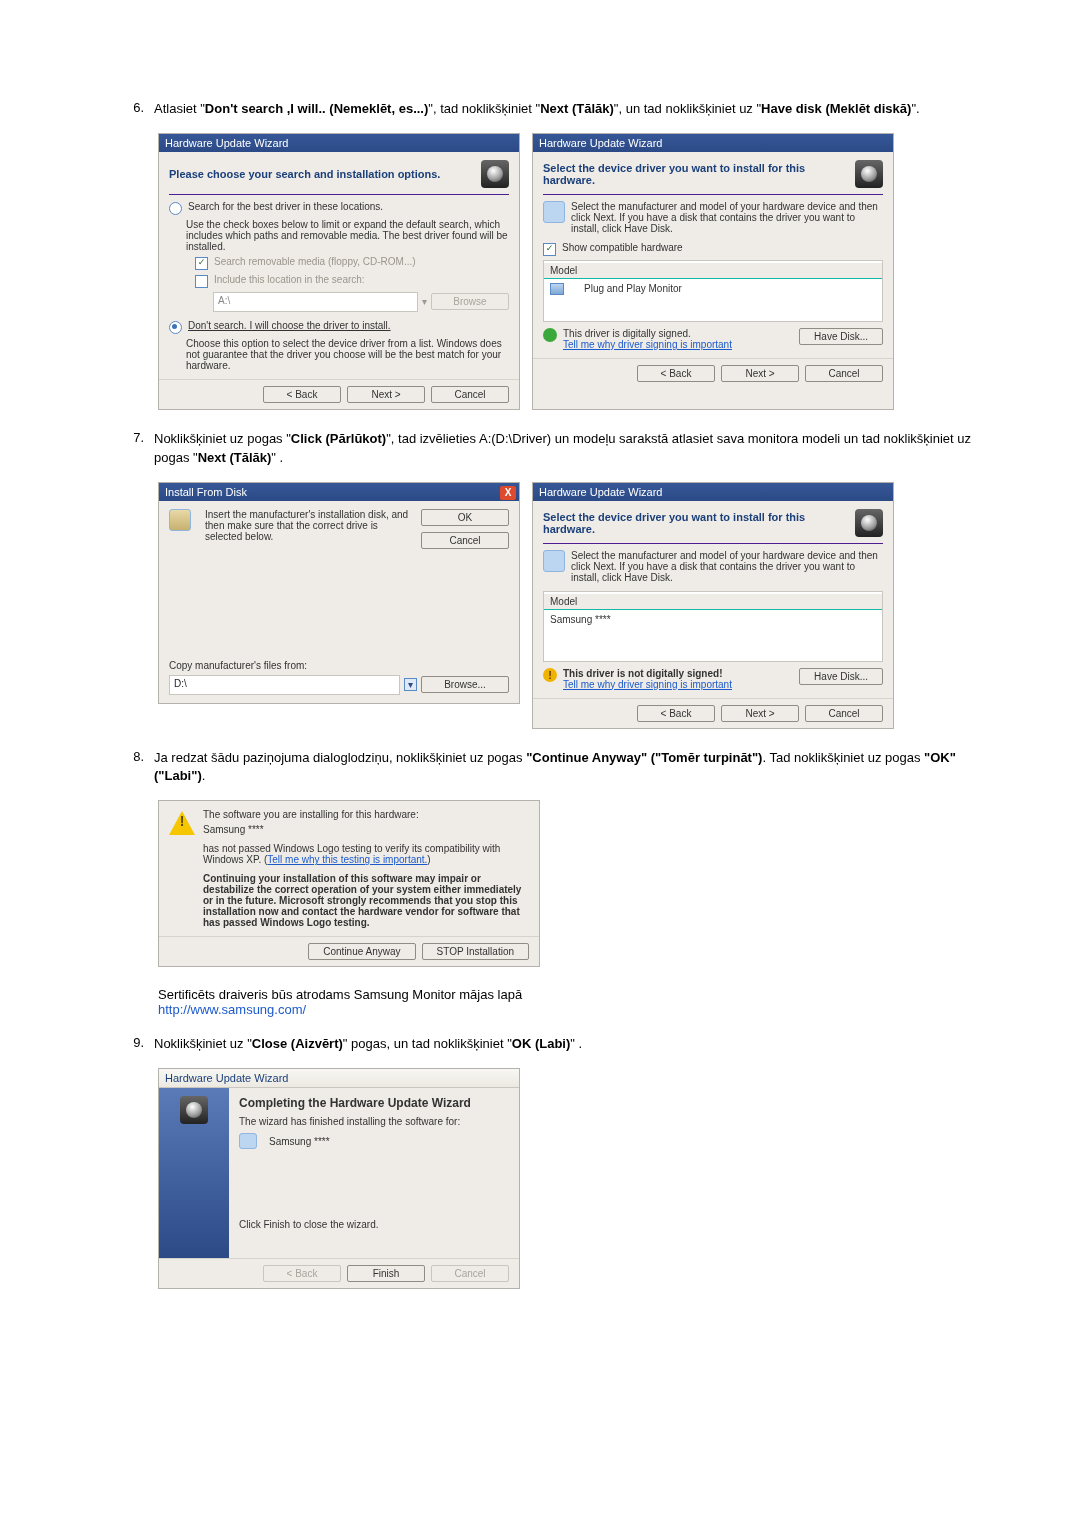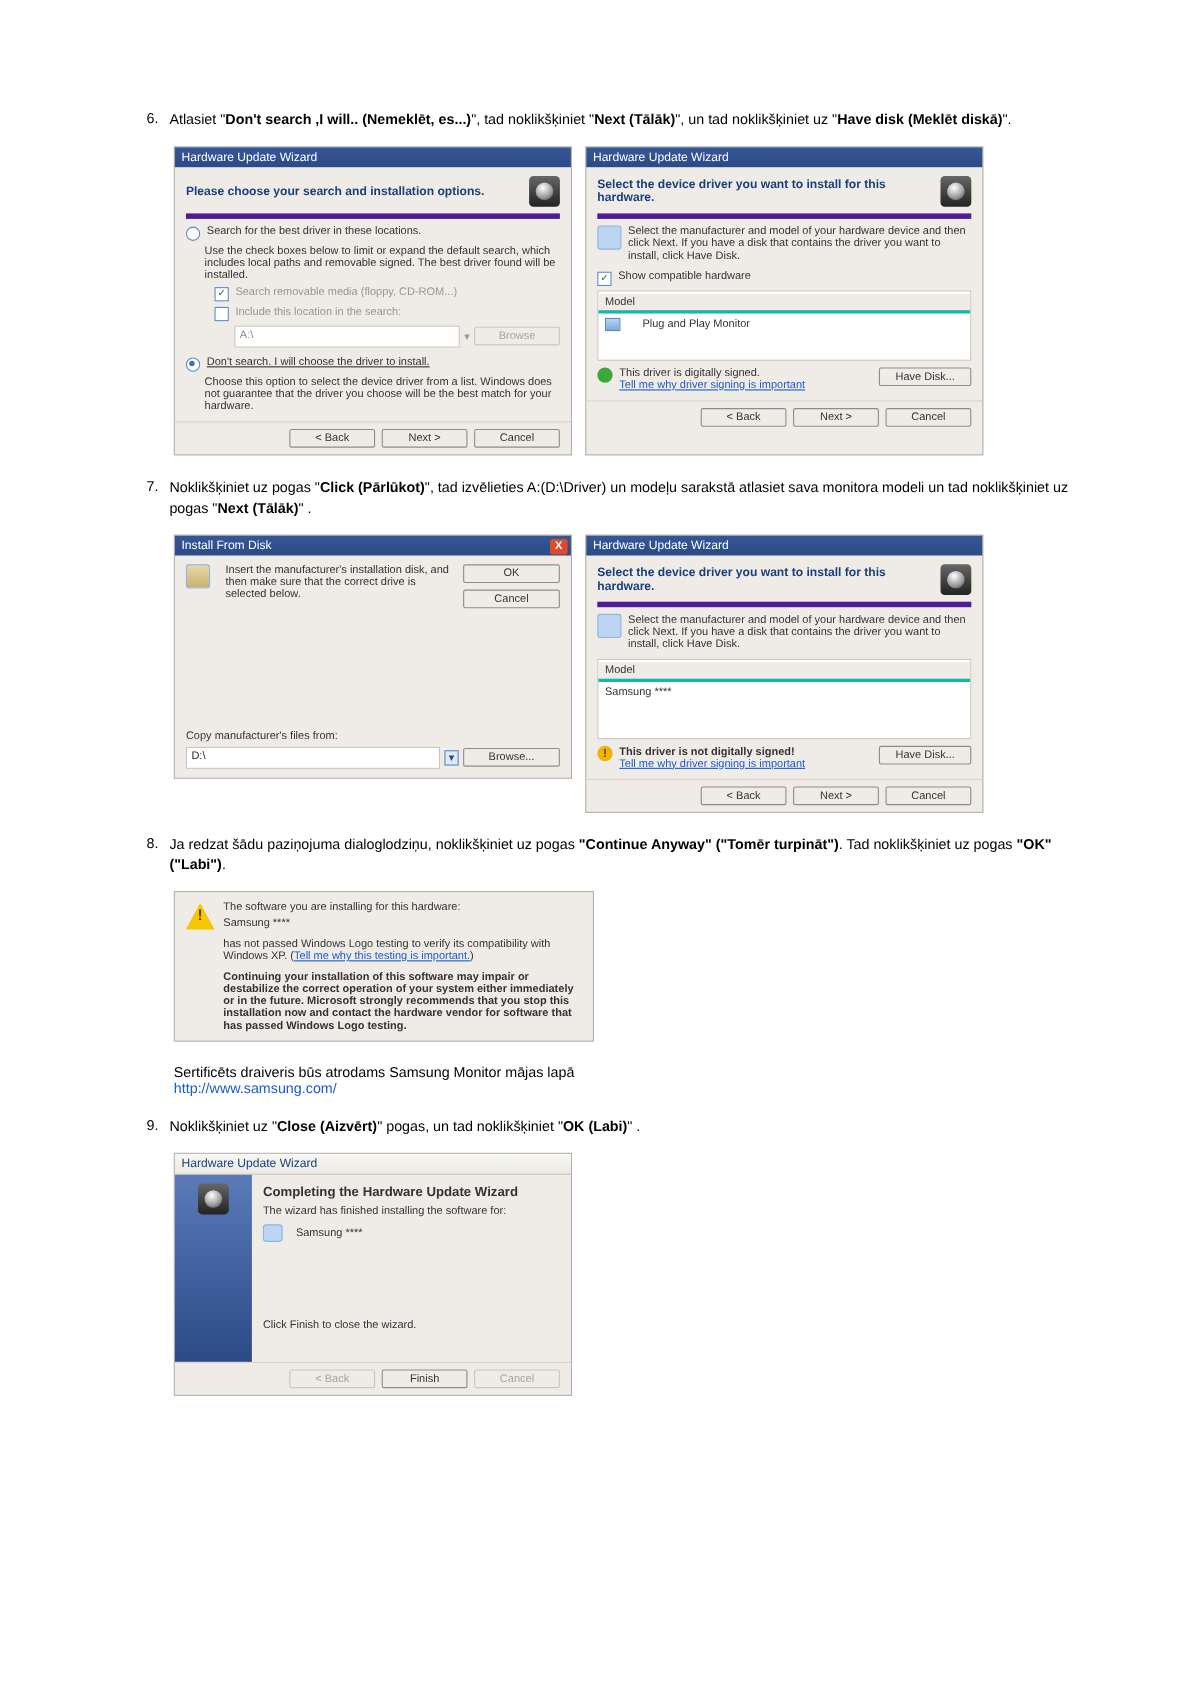--- a/index.html
+++ b/index.html
@@ -61,21 +61,21 @@
   }
   .headline {
     color: #1b3f7a;
     font-weight: bold;
     font-size: 11px;
   }
   .headline-row {
     display:flex;
     align-items:center;
     justify-content:space-between;
-    border-bottom:5px solid #4c1d95;
+    border-bottom:1px solid #4c1d95;
     padding-bottom:6px;
     margin-bottom:6px;
   }
   .wiz-icon {
     width:28px;height:28px;border-radius:4px;
     background:linear-gradient(#666,#222);
     position:relative;flex-shrink:0;
   }
   .wiz-icon::after{
     content:"";position:absolute;inset:6px;
@@ -93,21 +93,21 @@
     font-size:10px;padding:2px 14px;min-width:48px;text-align:center;
     cursor:default;border-radius:2px;
   }
   .btn.disabled{color:#a8a49c;border-color:#c9c6bf}
   .btn-row{display:flex;justify-content:flex-end;gap:6px;padding:6px 10px;border-top:1px solid #d6d3cc}
   .pathrow{display:flex;gap:4px;align-items:center}
   .txtbox{flex:1;background:#fff;border:1px solid #c9c6bf;padding:2px 4px;min-height:14px;color:#888}
   .txtbox.dark{color:#222}
   .small-icon{width:20px;height:20px;background:#bcd5f1;border:1px solid #8fb5e0;border-radius:3px;flex-shrink:0;margin-right:6px}
   .list-frame{background:#fff;border:1px solid #c9c6bf;padding:2px 0;margin:4px 0}
-  .list-head{background:#efece7;border-bottom:3px solid #14b8a6;padding:2px 6px}
+  .list-head{background:#efece7;border-bottom:1px solid #14b8a6;padding:2px 6px}
   .list-item{padding:4px 6px;display:flex;align-items:flex-start;gap:20px}
   .mon-ico{width:12px;height:10px;border:1px solid #5a8ac6;background:linear-gradient(#bcd5f1,#7fa8d6);flex-shrink:0}
   .sign-row{display:flex;align-items:flex-start;gap:6px;margin-top:6px;justify-content:space-between}
   .sign-left{display:flex;gap:6px;align-items:flex-start}
   .sign-ico{width:14px;height:14px;border-radius:50%;flex-shrink:0}
   .sign-ico.ok{background:#3aa83a}
   .sign-ico.warn{background:#f0b400;position:relative}
   .sign-ico.warn::after{content:"!";position:absolute;left:0;right:0;text-align:center;color:#5a3d00;font-weight:bold;font-size:11px;line-height:14px}
   .lnk{color:#1b5acb;text-decoration:underline}
   .close-x{
@@ -158,21 +158,21 @@
         <div class="panel-title">Hardware Update Wizard</div>
         <div class="panel-body">
           <div class="headline-row">
             <span class="headline">Please choose your search and installation options.</span>
             <span class="wiz-icon"></span>
           </div>
           <div class="radio-row">
             <span class="radio"></span>
             <span>Search for the best driver in these locations.</span>
           </div>
-          <div style="margin-left:17px">Use the check boxes below to limit or expand the default search, which includes local paths and removable signed. The best driver found will be installed.</div>
+          <div style="margin-left:17px">Use the check boxes below to limit or expand the default search, which includes which paths and removable media. The best driver found will be installed.</div>
           <div class="check-row muted" style="margin-left:26px">
             <span class="chk on"></span>
             <span>Search removable media (floppy, CD-ROM...)</span>
           </div>
           <div class="check-row muted" style="margin-left:26px">
             <span class="chk"></span>
             <span>Include this location in the search:</span>
           </div>
           <div class="pathrow muted" style="margin-left:44px">
             <span class="txtbox">A:\</span>
@@ -319,20 +319,24 @@
             <div style="flex:1">
               <div>The software you are installing for this hardware:</div>
               <div style="margin:4px 0 8px 0">Samsung ****</div>
               <div>
                 <span>has not passed Windows Logo testing to verify its compatibility with Windows XP. (</span><span class="lnk">Tell me why this testing is important.</span><span>)</span>
               </div>
               <div style="font-weight:bold;margin-top:8px">Continuing your installation of this software may impair or destabilize the correct operation of your system either immediately or in the future. Microsoft strongly recommends that you stop this installation now and contact the hardware vendor for software that has passed Windows Logo testing.</div>
             </div>
           </div>
         </div>
+        <div class="btn-row">
+          <span class="btn">Continue Anyway</span>
+          <span class="btn">STOP Installation</span>
+        </div>
       </div>
     </div>
     <div style="margin-left:38px;margin-top:6px">
       <div>Sertificēts draiveris būs atrodams Samsung Monitor mājas lapā</div>
       <a class="ext">http://www.samsung.com/</a>
     </div>
   </div>
 
   <div class="step" style="margin-top:18px">
     <div class="step-row">

